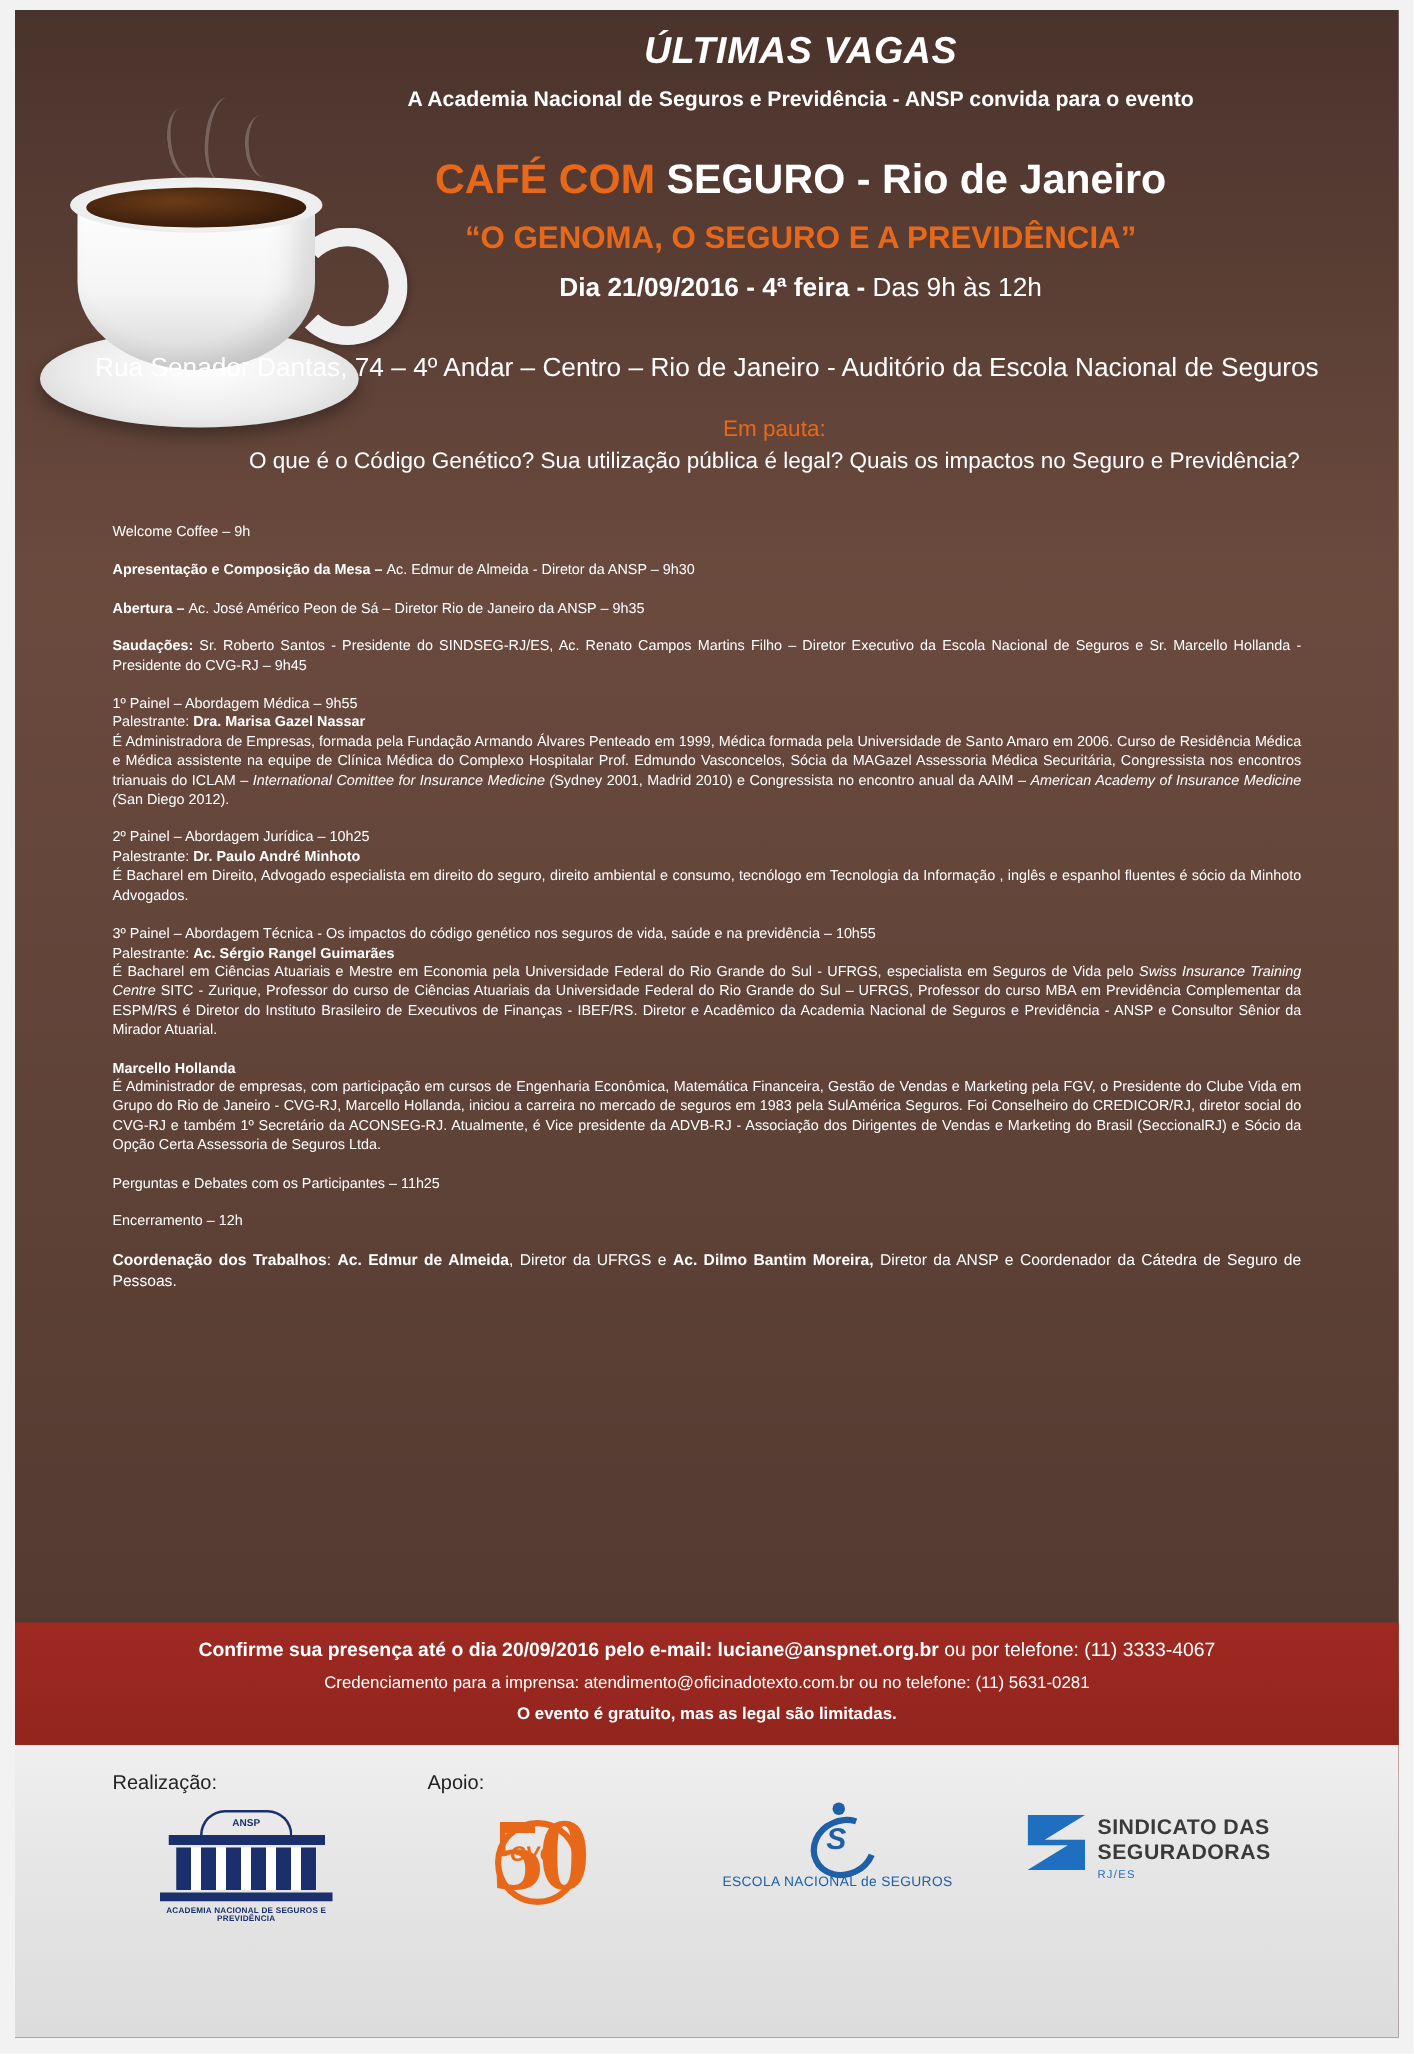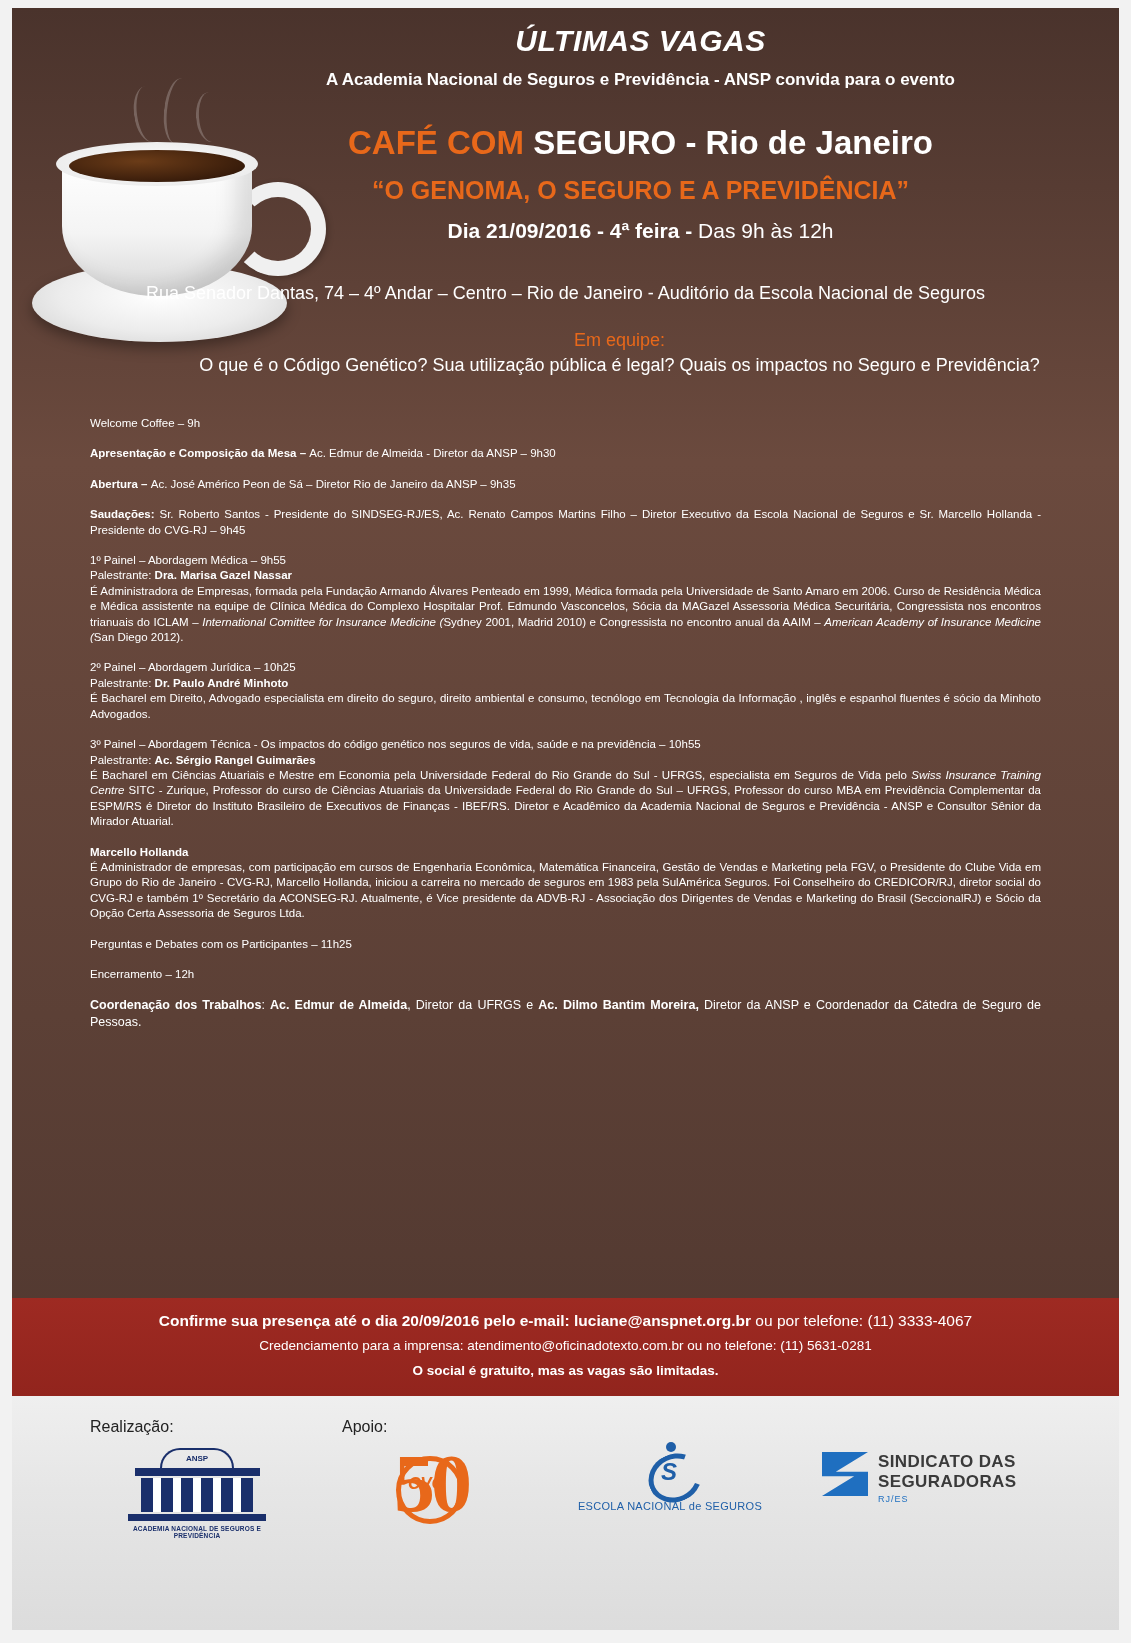--- a/index.html
+++ b/index.html
@@ -140,21 +140,21 @@
     color: #ffffff;
     font-size: 21px;
   }
   .dateline b { font-weight: bold; }
   .dateline span { font-weight: normal; }
 
   .address {
     margin: 40px 0 0 0;
     text-align: center;
     color: #ffffff;
-    font-size: 18px;
+    font-size: 21px;
   }
   .pauta {
     margin: 26px 0 0 108px;
     color: #e8681a;
     font-size: 18px;
   }
   .pauta-q {
     margin: 4px 0 0 108px;
     color: #ffffff;
     font-size: 18px;
@@ -421,21 +421,21 @@
       <div class="ultimas">ÚLTIMAS VAGAS</div>
       <div class="convida">A  Academia Nacional de Seguros e Previdência - ANSP convida para o evento</div>
       <div class="title-line">
         <span class="cafe">CAFÉ COM</span><span> SEGURO </span><span class="jan"> -  Rio de Janeiro</span>
       </div>
       <div class="subtitle">“O GENOMA, O SEGURO E A PREVIDÊNCIA”</div>
       <div class="dateline">
         <b>Dia 21/09/2016 - 4ª feira -</b><span> Das 9h às 12h</span>
       </div>
       <div class="address">Rua Senador Dantas, 74 – 4º Andar – Centro – Rio de Janeiro - Auditório da Escola Nacional de Seguros</div>
-      <div class="pauta">Em equipe:</div>
+      <div class="pauta">Em pauta:</div>
       <div class="pauta-q">O que é o Código Genético? Sua utilização pública é legal? Quais os impactos no Seguro e Previdência?</div>
     </div>
 
     <div class="program">
 
       <div class="blk">Welcome Coffee  – 9h</div>
 
       <div class="blk">
         <b>Apresentação e Composição da Mesa  – </b><span> Ac. Edmur de Almeida - Diretor da ANSP – 9h30</span>
       </div>
@@ -487,21 +487,21 @@
       <div class="blk" style="font-size:12.5px;">
         <b>Coordenação dos Trabalhos</b><span>:  </span><b>Ac. Edmur de Almeida</b><span>, Diretor da UFRGS   e  </span><b>Ac. Dilmo Bantim Moreira,</b><span> Diretor da ANSP e Coordenador da Cátedra de Seguro de Pessoas.</span>
       </div>
     </div>
 
     <div class="band">
       <div class="l1">
         <span>Confirme sua presença até o dia 20/09/2016 pelo e-mail: </span><span>luciane@anspnet.org.br</span><span class="thin"> ou por telefone: (11) 3333-4067</span>
       </div>
       <div class="l2">Credenciamento para a imprensa:  atendimento@oficinadotexto.com.br ou no telefone: (11) 5631-0281</div>
-      <div class="l3">O social é gratuito, mas as vagas são limitadas.</div>
+      <div class="l3">O evento é gratuito, mas as legal são limitadas.</div>
     </div>
 
     <div class="footer">
       <div class="footer-inner">
         <div class="lbl realizacao">Realização:</div>
         <div class="lbl apoio">Apoio:</div>
 
         <div class="logo-ansp">
           <div class="ansp-arch">ANSP</div>
           <div class="ansp-bar"></div>

